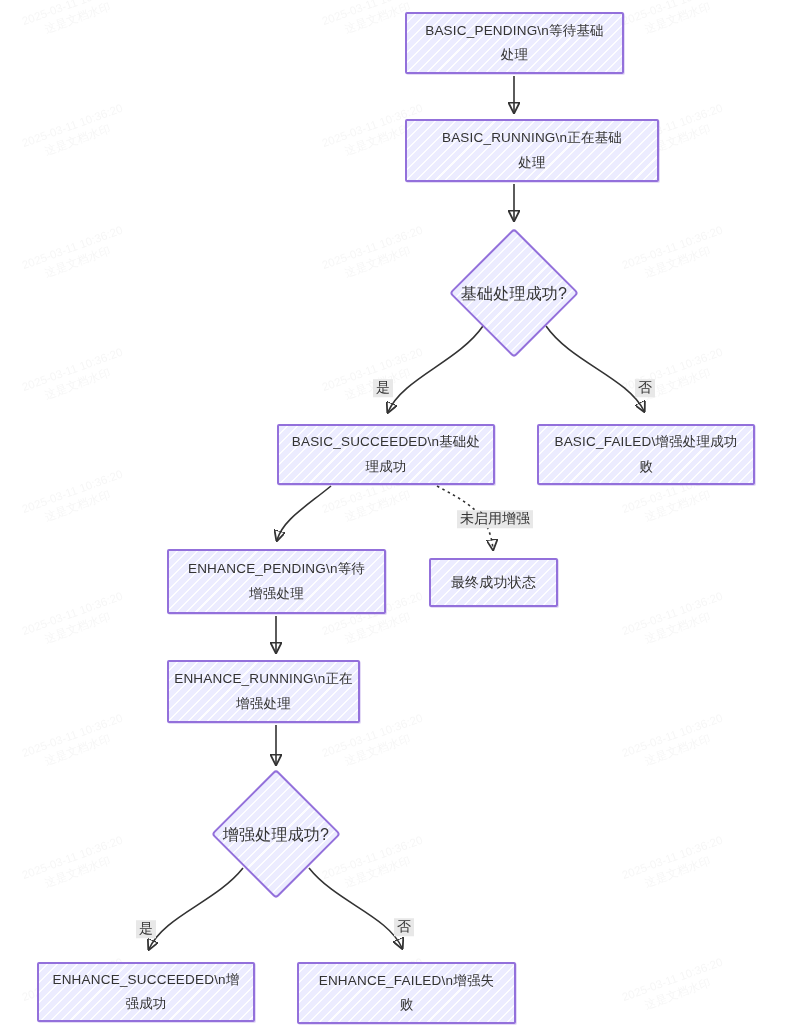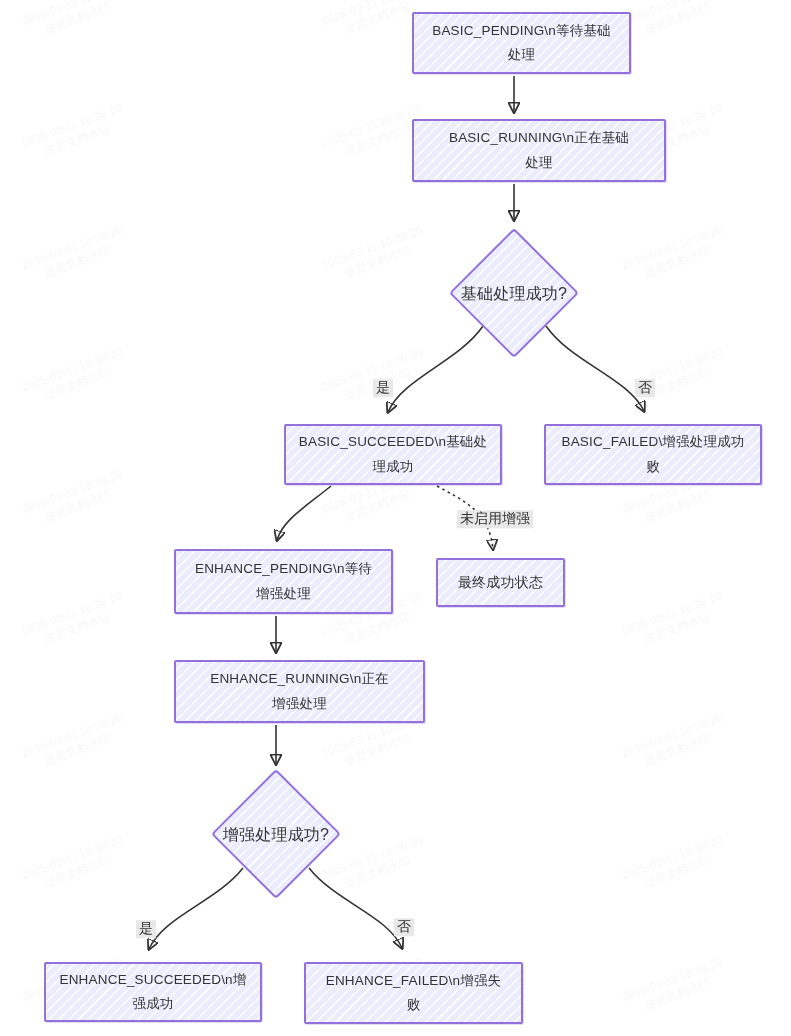--- a/index.html
+++ b/index.html
@@ -28,21 +28,20 @@
   .node{
     position:absolute;box-sizing:border-box;z-index:2;
     border:2px solid var(--node-border);border-radius:2px;
     background-color:var(--node-fill);
     background-image:repeating-linear-gradient(135deg,
       rgba(255,255,255,0) 0px, rgba(255,255,255,0) 5.5px,
       rgba(255,255,255,0.9) 5.5px, rgba(255,255,255,0.9) 7px);
     display:flex;flex-direction:column;align-items:center;justify-content:center;
     text-align:center;font-size:13.5px;line-height:1.8;letter-spacing:0.2px;
     box-shadow:1px 1px 0 rgba(147,112,219,0.25);
-    margin-left:7px;
   }
   .diamond{
     position:absolute;box-sizing:border-box;z-index:2;
     border:2px solid var(--node-border);border-radius:4px;
     background-color:var(--node-fill);
     background-image:repeating-linear-gradient(90deg,
       rgba(255,255,255,0) 0px, rgba(255,255,255,0) 5.5px,
       rgba(255,255,255,0.9) 5.5px, rgba(255,255,255,0.9) 7px);
     transform:rotate(45deg);
   }
@@ -212,21 +211,21 @@
 
   <div class="node" style="left:167px;top:549px;width:219px;height:65px;">
     <span class="nl">ENHANCE_PENDING\n等待</span>
     <span class="nl">增强处理</span>
   </div>
 
   <div class="node" style="left:429px;top:558px;width:129px;height:49px;font-size:14px;">
     <span class="nl">最终成功状态</span>
   </div>
 
-  <div class="node" style="left:167px;top:660px;width:251px;height:63px;">
+  <div class="node" style="left:167px;top:660px;width:193px;height:63px;">
     <span class="nl">ENHANCE_RUNNING\n正在</span>
     <span class="nl">增强处理</span>
   </div>
 
   <div class="node" style="left:37px;top:962px;width:218px;height:60px;">
     <span class="nl">ENHANCE_SUCCEEDED\n增</span>
     <span class="nl">强成功</span>
   </div>
 
   <div class="node" style="left:297px;top:962px;width:219px;height:62px;">

